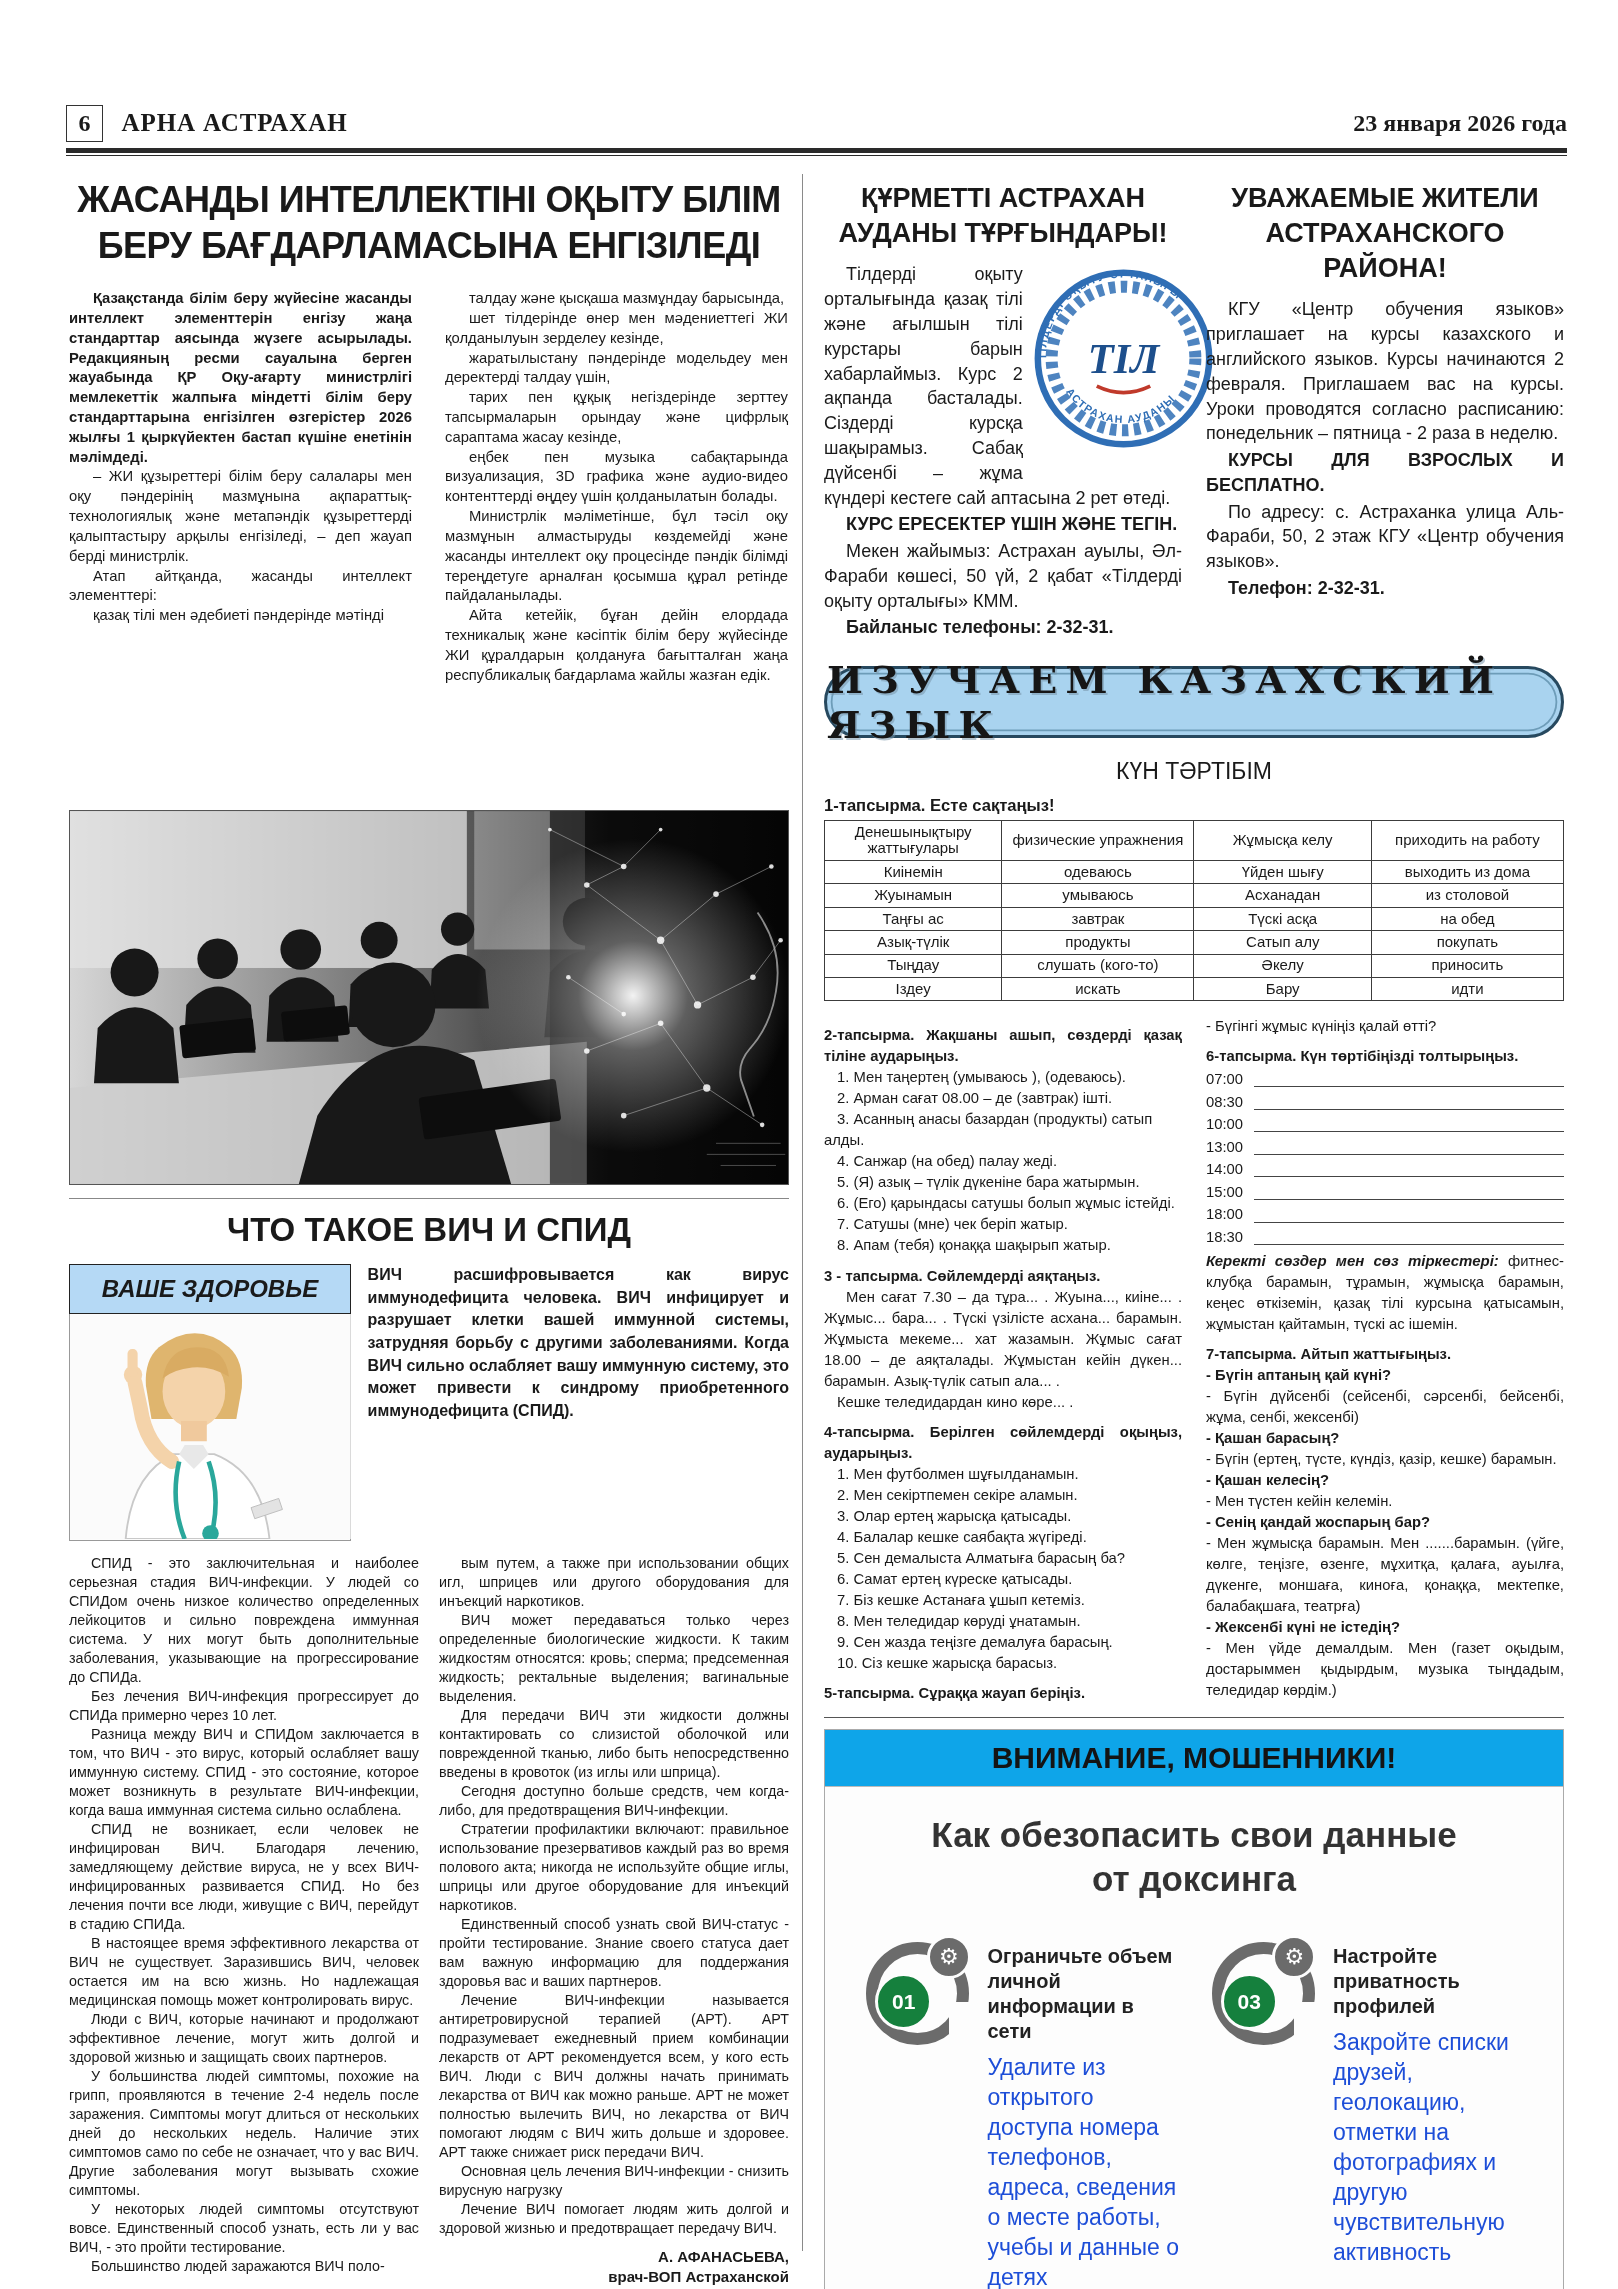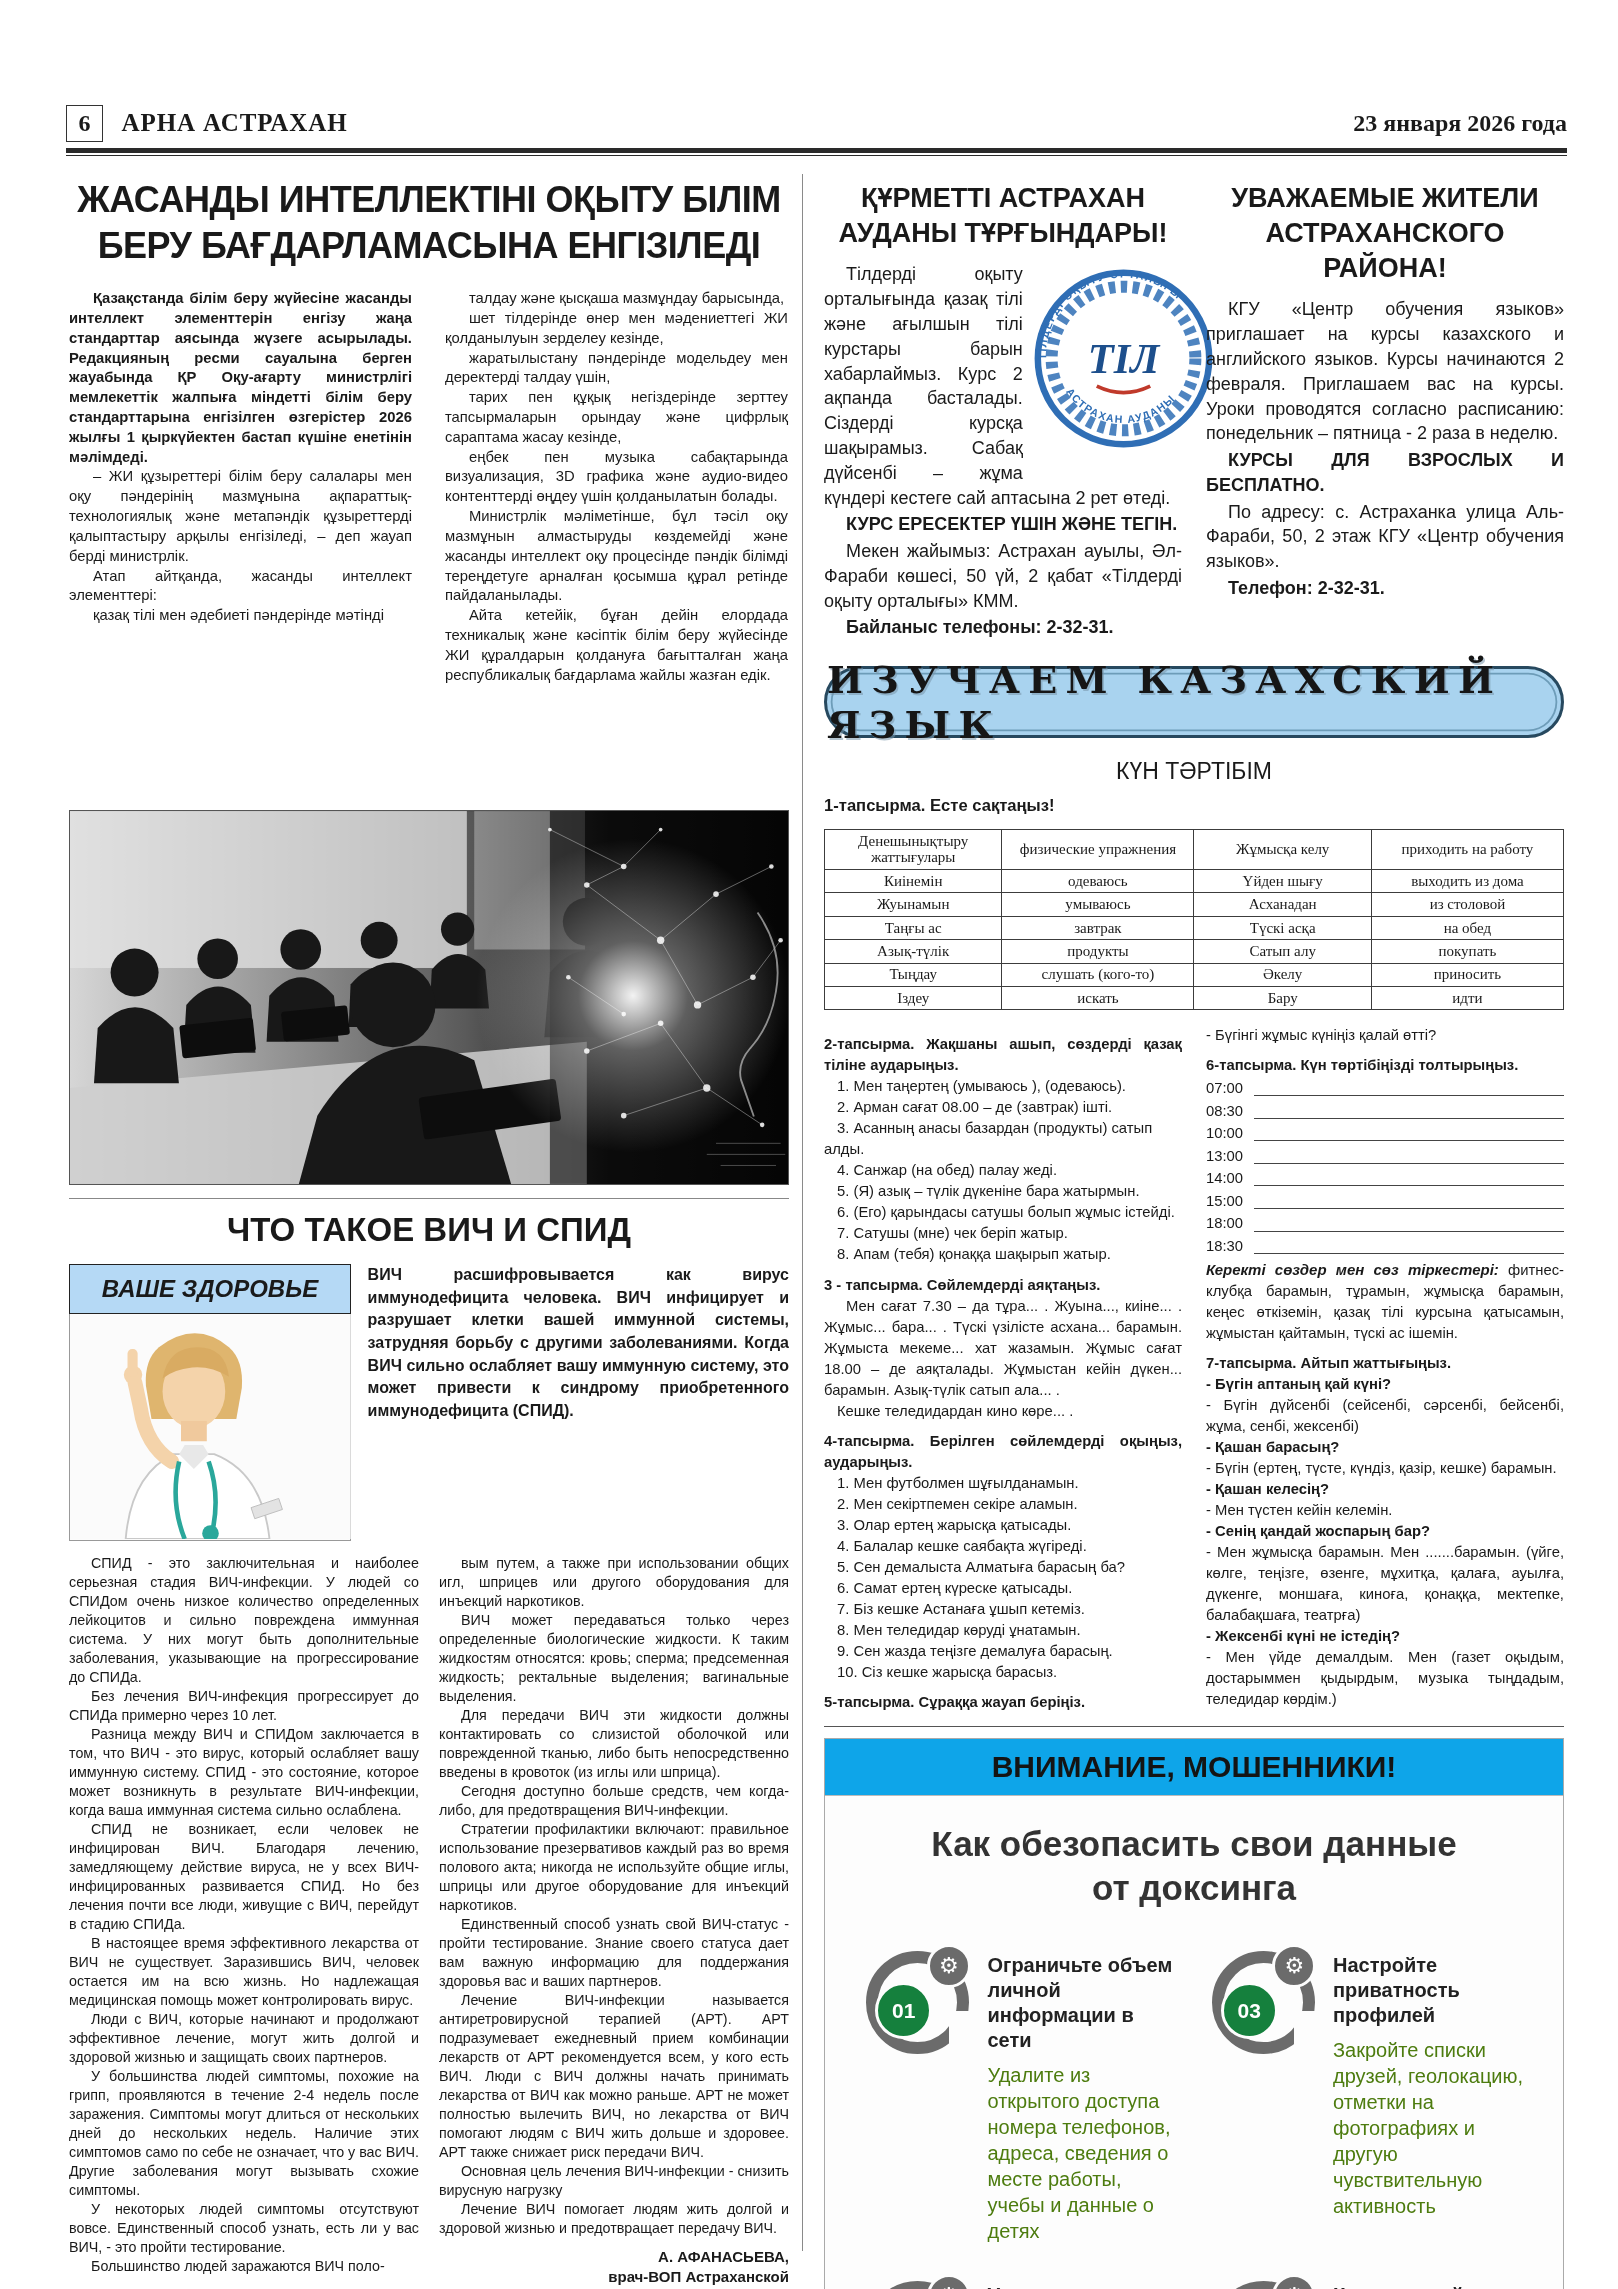--- a/index.html
+++ b/index.html
@@ -56,21 +56,21 @@
 
   .banner { margin-top:24px; height:72px; background:#a9d3ef; border:3.7px solid #27495f; border-radius:41px;
             box-shadow: inset 0 0 0 3.7px #a9d3ef, inset 0 0 0 5.5px #6d9cb8;
             display:flex; align-items:center; justify-content:center; }
   .banner span { font-family:"DejaVu Serif", serif; font-weight:bold; font-size:38px; letter-spacing:8.3px;
                  color:#161616; text-shadow:1.8px 1.8px 0 rgba(120,150,170,.55); }
 
   .lesson-head { text-align:center; font-size:23px; font-weight:normal; margin-top:20px; }
   .task-label { font-size:16.6px; font-weight:bold; margin-top:11px; }
 
-  table.voc { width:100%; border-collapse:collapse; margin-top:13px;font-family:Liberation Serif, serif; }
+  table.voc { width:100%; border-collapse:collapse; margin-top:4px; }
   table.voc td { border:1.8px solid #3c3c3c; text-align:center; font-size:15px; line-height:1.12;
                  padding:2.8px 3.7px; }
   table.voc td.kz { width:24%; } table.voc td.ru { width:26%; }
 
   .lesson-cols { display:flex; gap:24px; margin-top:14.8px; }
   .lcol { width:358px; font-size:14.8px; line-height:1.42; }
   .lcol .tt { font-weight:bold; text-align:justify; margin-top:9.2px; }
   .lcol .it { text-indent:13px; }
   .lcol .jp { text-align:justify; text-indent:22px; }
   .trow { display:flex; align-items:flex-end; height:22.6px; }
@@ -95,21 +95,21 @@
   .t-ring { position:absolute; inset:0; border-radius:50%; border:12px solid #6b6b6b; }
   .t-gap { position:absolute; right:-3.7px; top:58%; width:24px; height:37px; background:#fdfdfd; }
   .t-num { position:absolute; left:9.2px; top:31px; width:57px; height:57px; background:#15803d;
            border:3.7px solid #fdfdfd; border-radius:50%; color:#fff; font-weight:bold; font-size:21px;
            display:flex; align-items:center; justify-content:center; }
   .t-gear { position:absolute; right:-1.8px; top:-7.4px; width:44px; height:44px; background:#6b6b6b;
             border:3.7px solid #fdfdfd; border-radius:50%; color:#fff; font-size:22px;
             display:flex; align-items:center; justify-content:center; }
   .tip-tx { padding-top:1.8px; }
   .tip-tt { font-weight:bold; font-size:20px; line-height:1.25; color:#222; margin-bottom:9.2px; }
-  .tip-bd { font-size:20px; line-height:1.3; color:#4d7c0f; }
+  .tip-bd { font-size:23px; line-height:1.3; color:#1d4ed8; }
 </style>
 </head>
 <body>
 
 <div class="page">
 
   <div class="hdr">
     <div class="pgnum">6</div>
     <div class="masthead">АРНА АСТРАХАН</div>
     <div class="hdr-date">23 января 2026 года</div>

